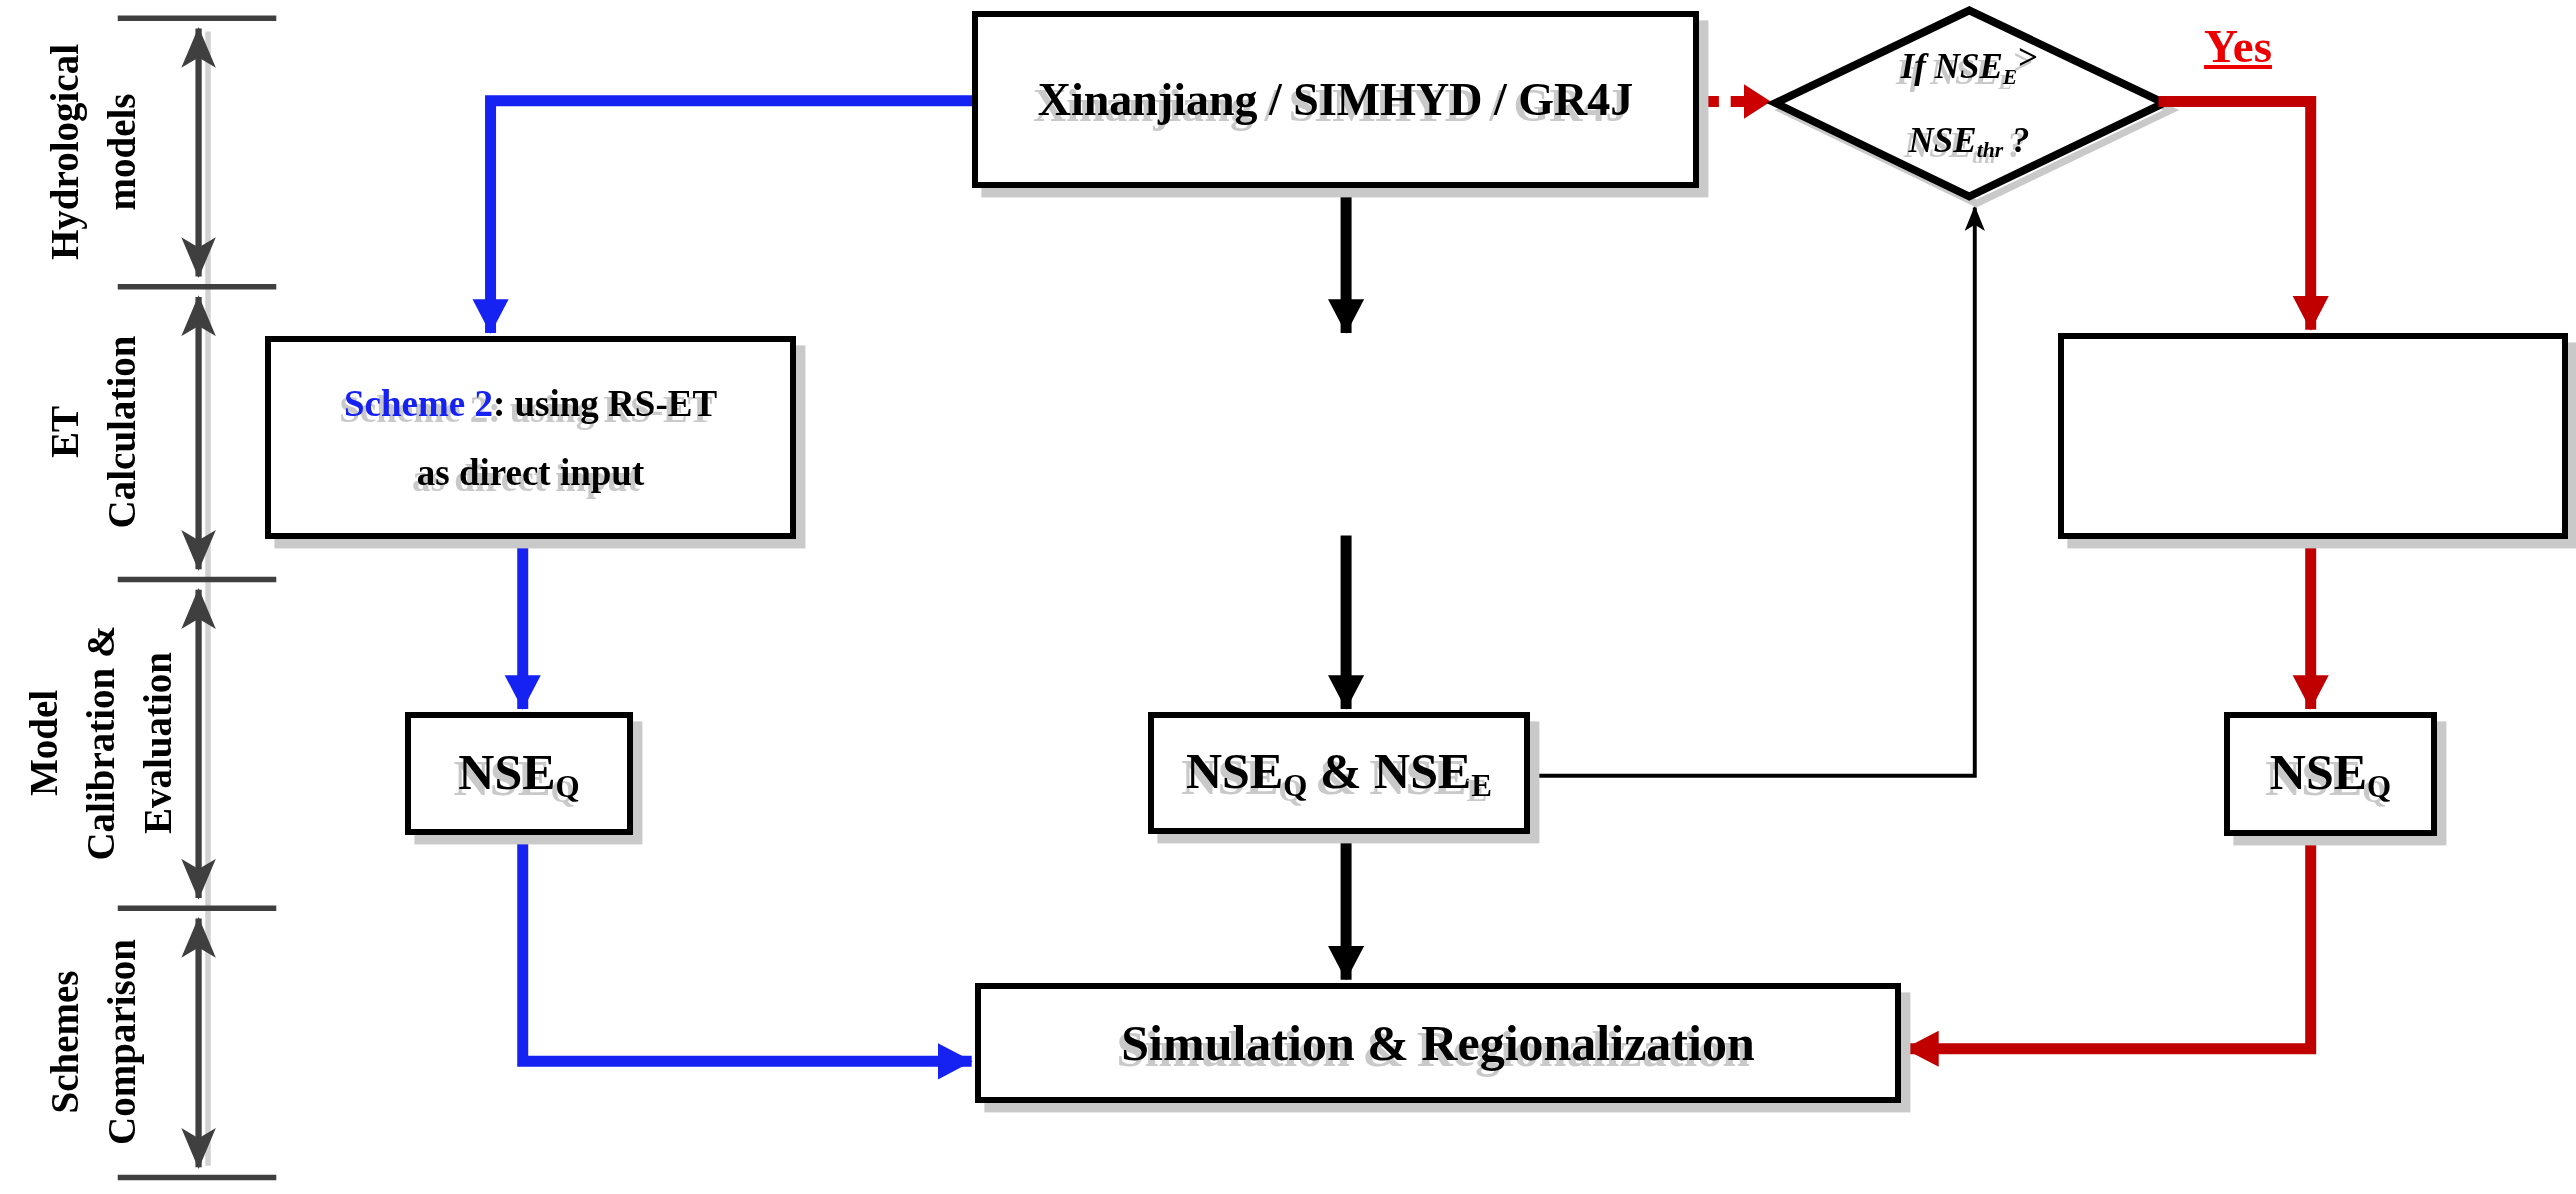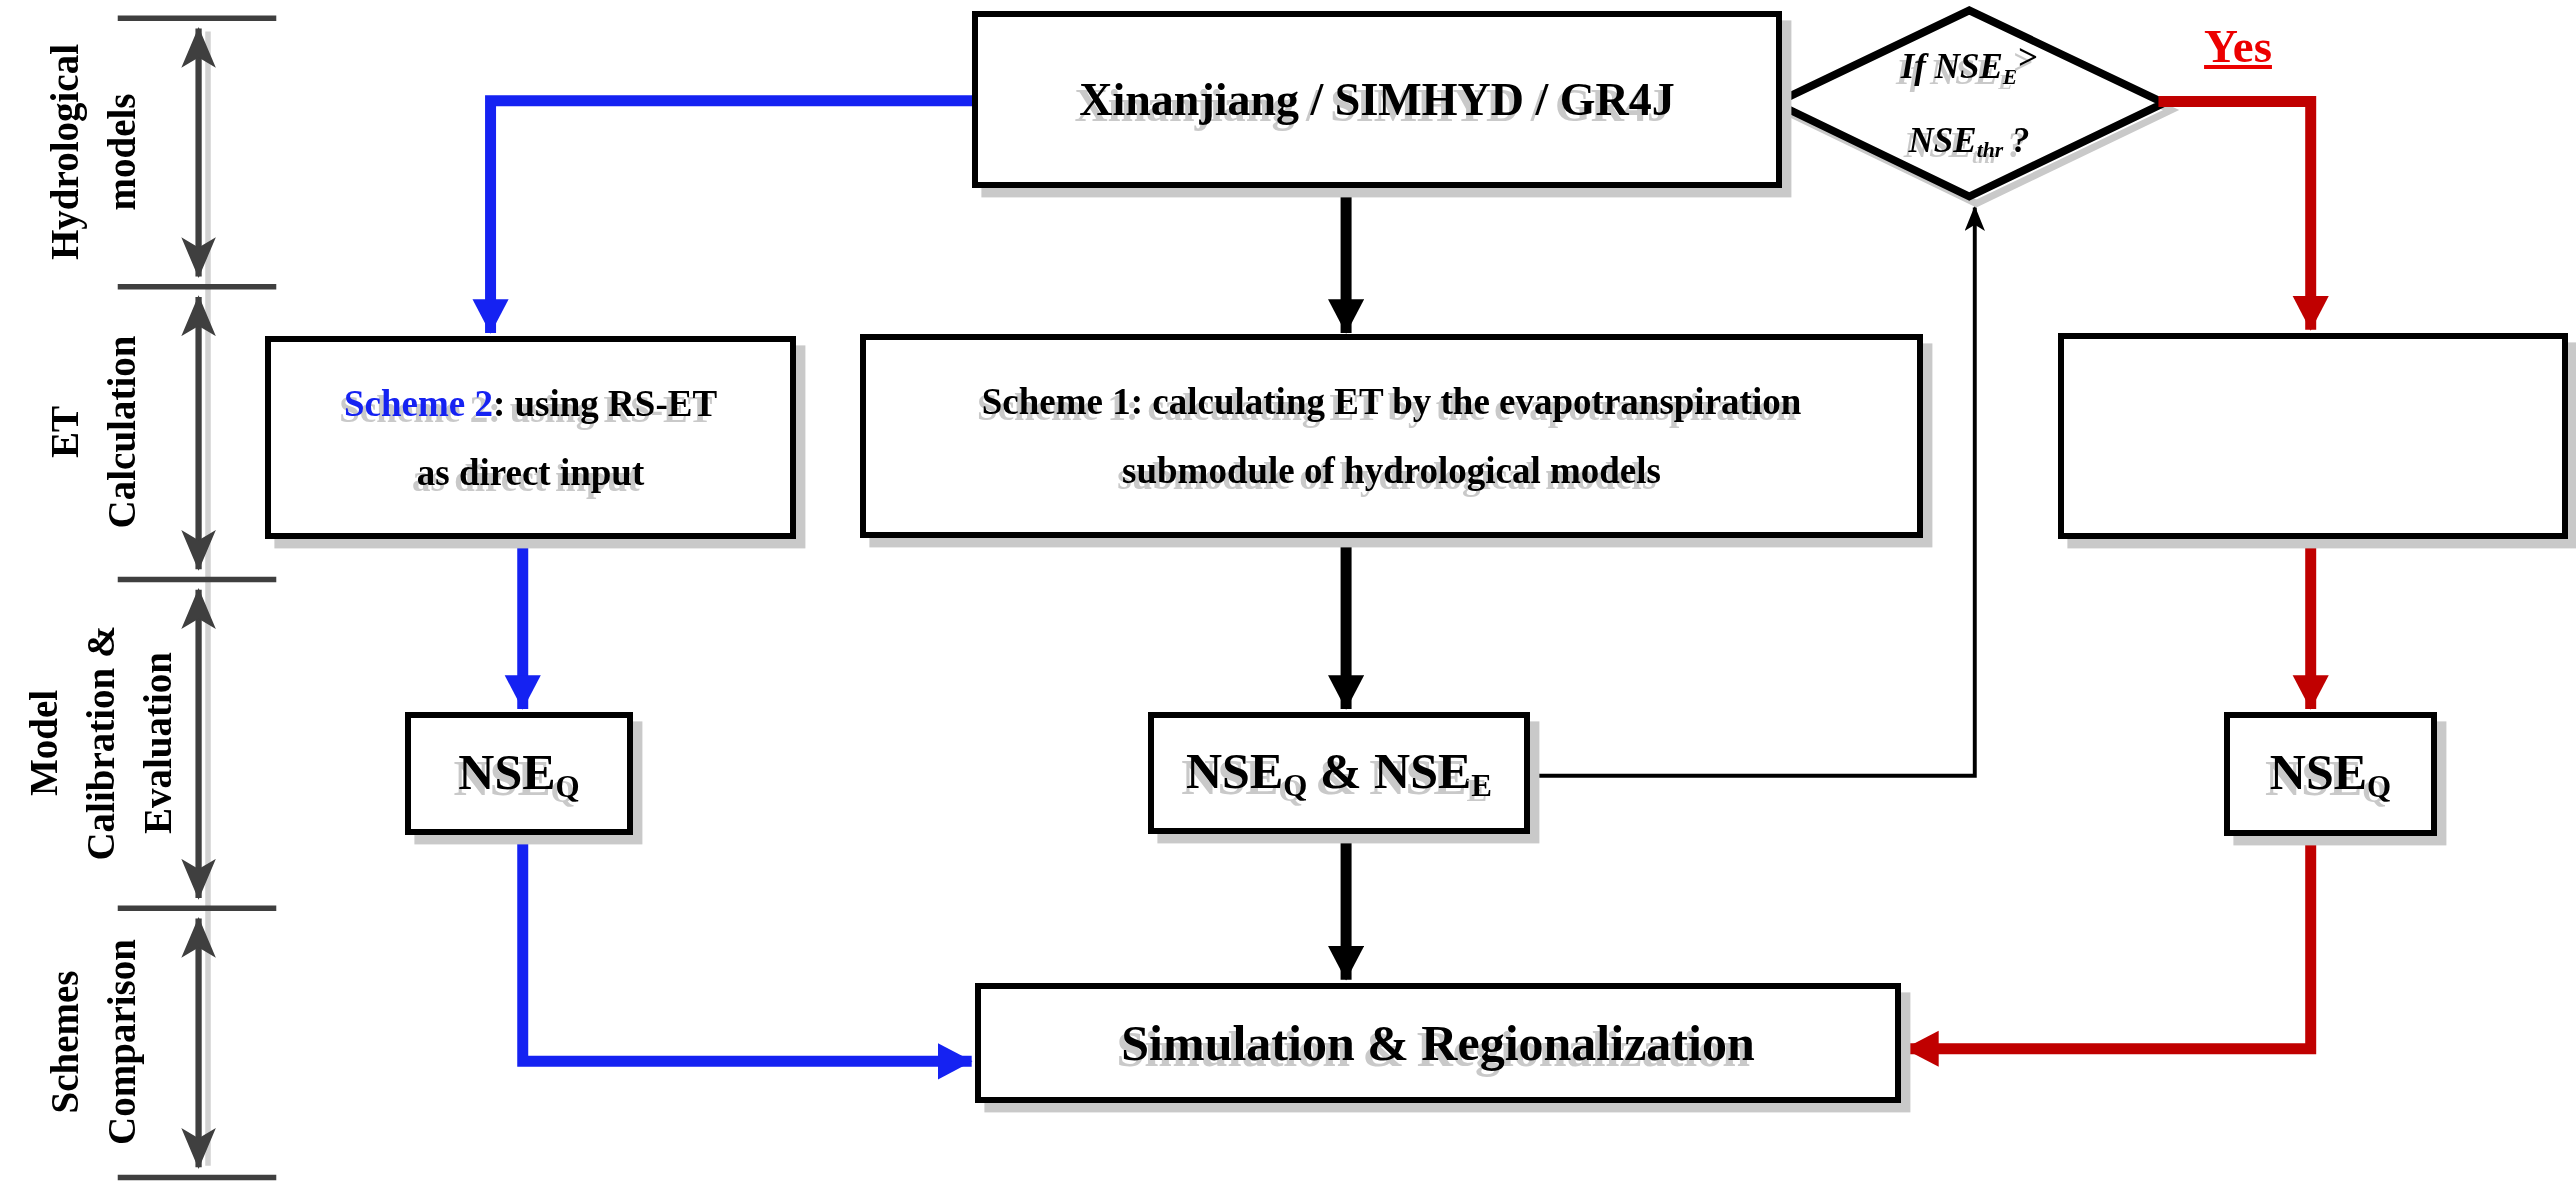--- a/index.html
+++ b/index.html
@@ -117,40 +117,36 @@
   <div class="vlabel" style="left:100px;top:743px">
     <div>Model</div>
     <div>Calibration &amp;</div>
     <div>Evaluation</div>
   </div>
   <div class="vlabel" style="left:93px;top:1042px">
     <div>Schemes</div>
     <div>Comparison</div>
   </div>
 
-  <div class="box f58" style="left:972px;top:11px;width:810px;height:177px">
+  <div class="box f58" style="left:972px;top:11px;width:727px;height:177px">
     <div class="line shadowed">Xinanjiang / SIMHYD / GR4J</div>
   </div>
 
   <div id="decision-text" style="left:1969px;top:104px">
     <div class="shadowed"><span>If NSE</span><span class="sub">E</span><span class="sup">&gt;</span></div>
     <div class="shadowed"><span>NSE</span><span class="sub">thr</span><span> ?</span></div>
   </div>
 
   <div id="yes-label" style="left:2238px;top:46px">Yes</div>
 
   <div class="box f47" style="left:265px;top:336px;width:531px;height:203px">
     <div class="line shadowed"><span class="blue-text">Scheme 2</span><span>: using RS-ET</span></div>
     <div class="line shadowed">as direct input</div>
   </div>
 
-  <div class="box f47" style="left:860px;top:334px;width:1063px;height:204px">
-    <div class="line shadowed">Scheme 1: calculating ET by the evapotranspiration</div>
-    <div class="line shadowed">submodule of  hydrological models</div>
-  </div>
 
   <div class="box f47" style="left:2058px;top:333px;width:510px;height:206px">
   </div>
 
   <div class="box f50" style="left:405px;top:712px;width:228px;height:123px">
     <div class="line shadowed"><span>NSE</span><span class="sub">Q</span></div>
   </div>
 
   <div class="box f50" style="left:1148px;top:712px;width:382px;height:122px">
     <div class="line shadowed"><span>NSE</span><span class="sub">Q</span><span> &amp; </span><span>NSE</span><span class="sub">E</span></div>

